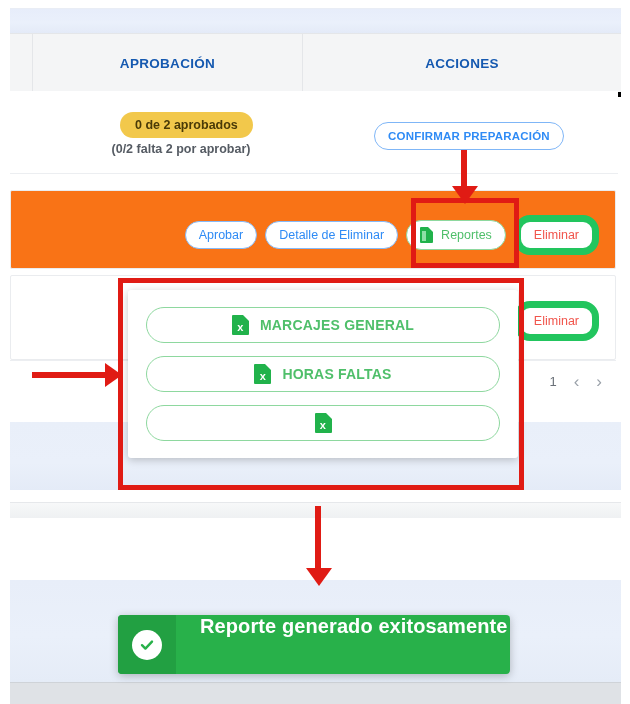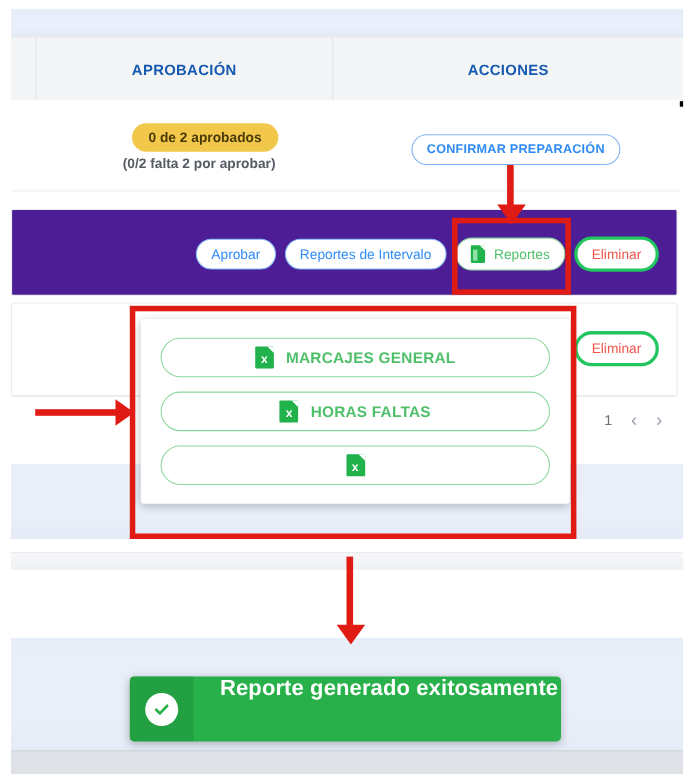--- a/index.html
+++ b/index.html
@@ -105,21 +105,21 @@
     cursor: pointer;
     z-index: 6;
   }
 
   
   .card-actions {
     position: absolute;
     left: 10px; right: 14px;
     top: 190px;
     height: 79px;
-    background: #4c1d95;
+    background: #f97316;
     border: 1px solid #eaecef;
     border-radius: 2px;
     box-sizing: border-box;
   }
   .actions-row {
     position: absolute;
     right: 16px;
     top: 24px;
     display: flex;
     align-items: center;
@@ -132,21 +132,21 @@
     padding: 6px 13px;
     font-size: 12.5px;
     border-radius: 16px;
     background: #ffffff;
     white-space: nowrap;
     cursor: pointer;
     box-sizing: border-box;
   }
   .pill-blue { color: #2f8bf5; border: 1px solid #86baf8; }
   .pill-green { color: #4fbf6a; border: 1px solid #8ed89f; }
-  .pill-red { color: #f1554c; border: 3px solid #22c55e; align-items: flex-end; }
+  .pill-red { color: #f1554c; border: 7px solid #22c55e; align-items: flex-end; }
 
   
   .card-row2 {
     position: absolute;
     left: 10px; right: 14px;
     top: 275px;
     height: 85px;
     background: #ffffff;
     border: 1px solid #eaecef;
     border-radius: 2px;
@@ -420,21 +420,21 @@
   </div>
 
   <button class="btn-confirmar">CONFIRMAR PREPARACIÓN</button>
 
   <div class="card-actions">
     <div class="actions-row">
       <div class="pill pill-blue">
         <span>Aprobar</span>
       </div>
       <div class="pill pill-blue">
-        <span>Reportes de Intervalo</span>
+        <span>Detalle de Eliminar</span>
       </div>
       <div class="pill pill-green">
         <span class="doc-icon">
           <span class="body"></span>
             <span class="strip"></span>
             <span class="fold"></span>
         </span>
         <span>Reportes</span>
       </div>
       <div class="pill pill-red">

